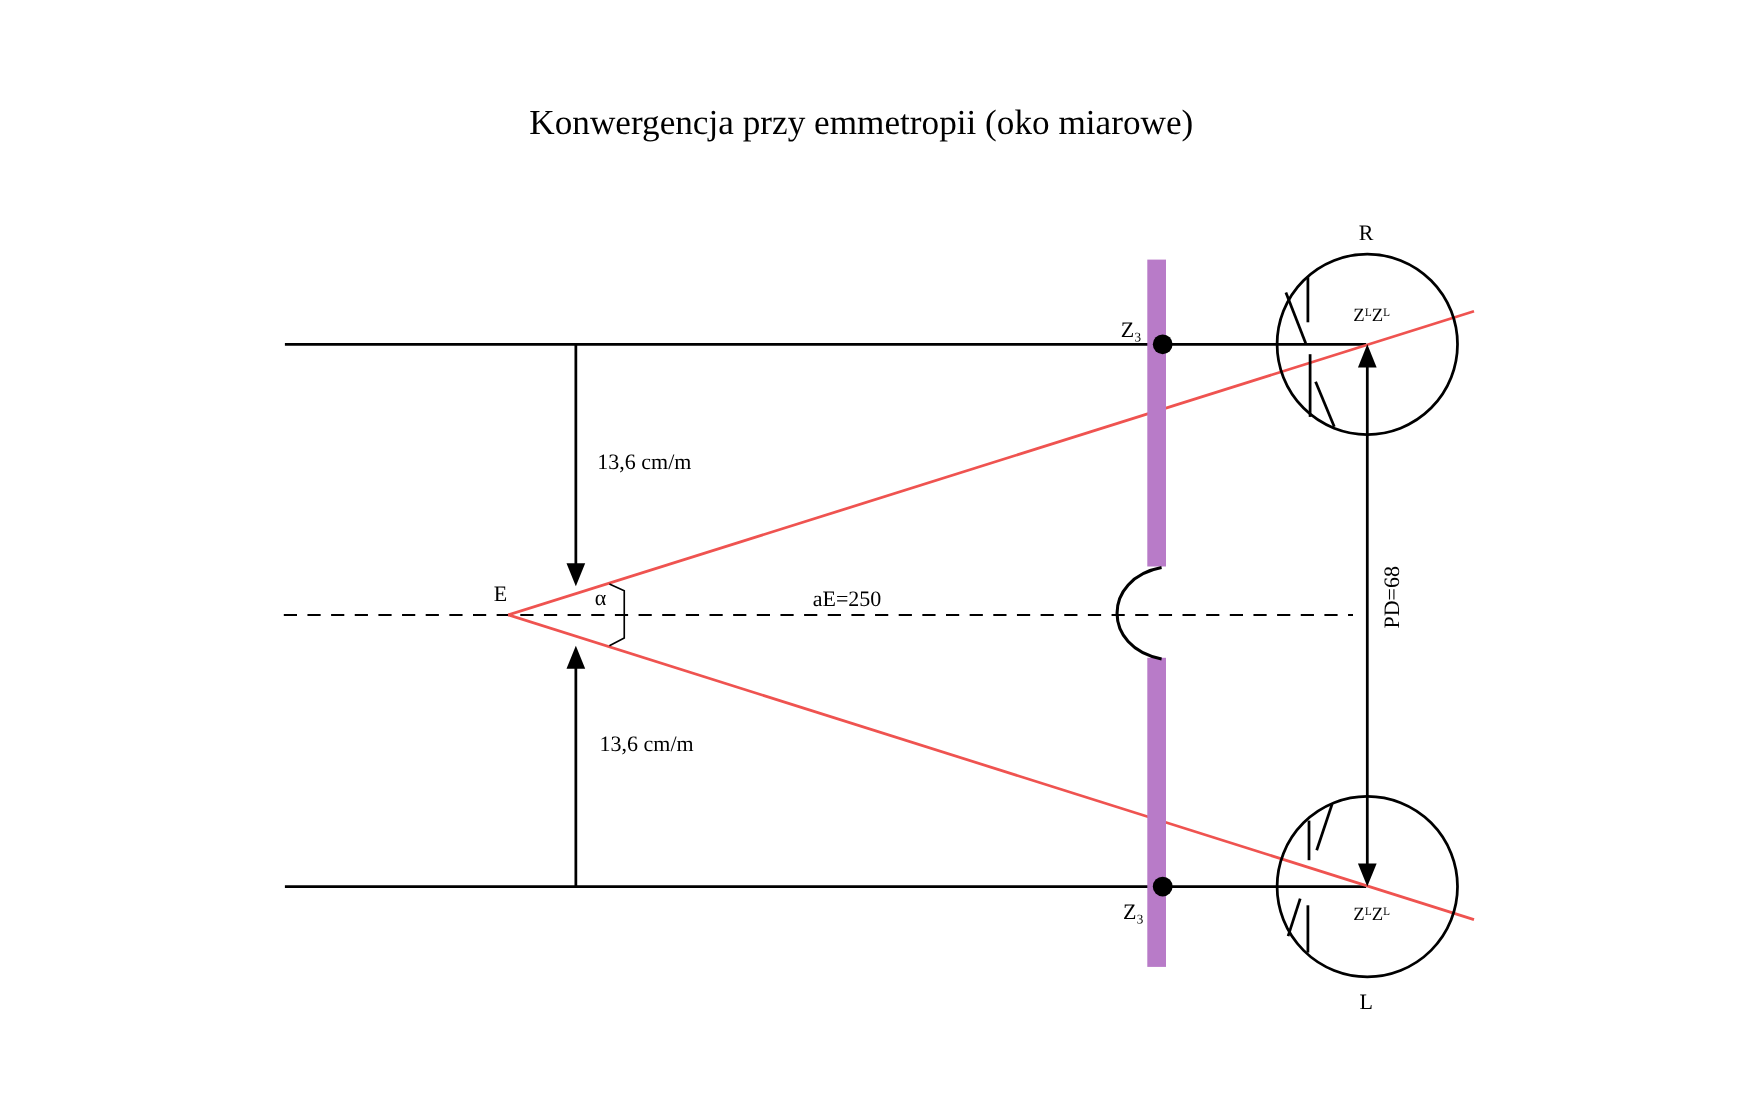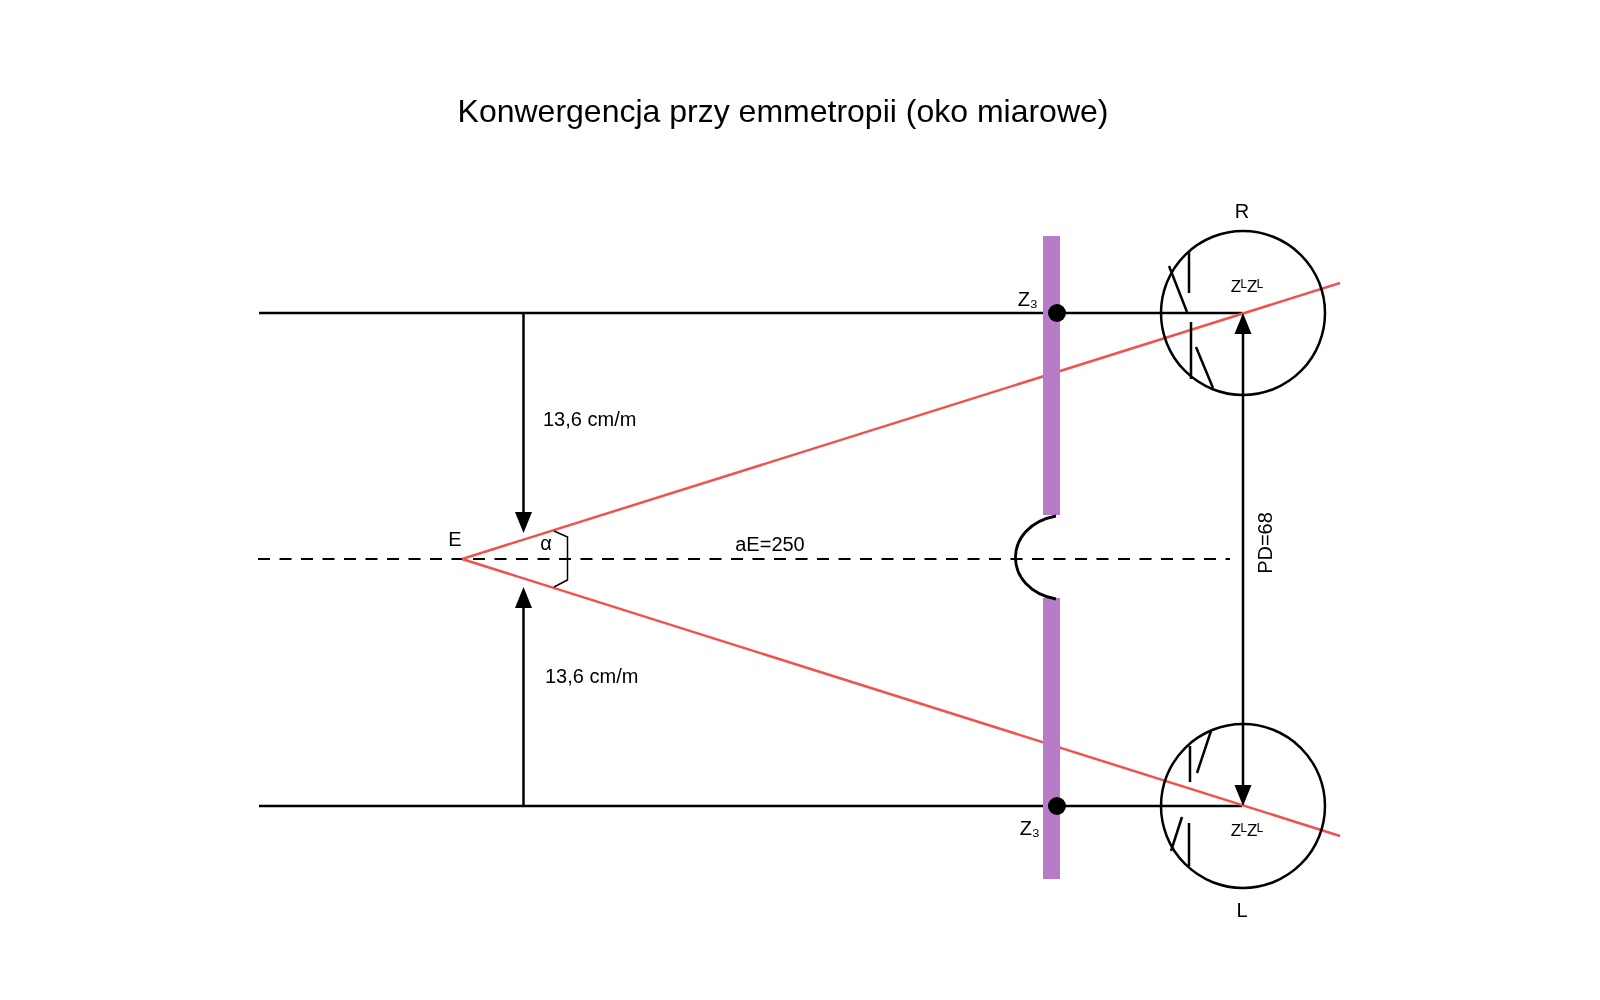--- a/index.html
+++ b/index.html
@@ -1,18 +1,18 @@
 <!DOCTYPE html>
 <html style="--ink: #000000; --ray: #ef5350; --lens_plane: #b87bc8; --background: #ffffff;"><head>
 <meta charset="utf-8">
 <style>
   html,body{margin:0;padding:0;background:#fff;}
   .stage{
     position:relative;width:1600px;height:1000px;background:var(--background,#fff);
-    font-family:Liberation Sans, sans-serif;
+    font-family:Liberation Serif, serif;
     overflow:hidden;
   }
   svg{display:block;}
   text{fill:var(--ink,#000);}
   .title-text{font-size:32px;}
   .lbl{font-size:20px;}
   .lbl-small{font-size:17px;}
   .ink-line{stroke:var(--ink,#000);stroke-width:2.5;fill:none;}
   .ink-thin{stroke:var(--ink,#000);stroke-width:1.5;fill:none;}
   .dash-line{stroke:var(--ink,#000);stroke-width:1.8;stroke-dasharray:12 9.5;fill:none;}

